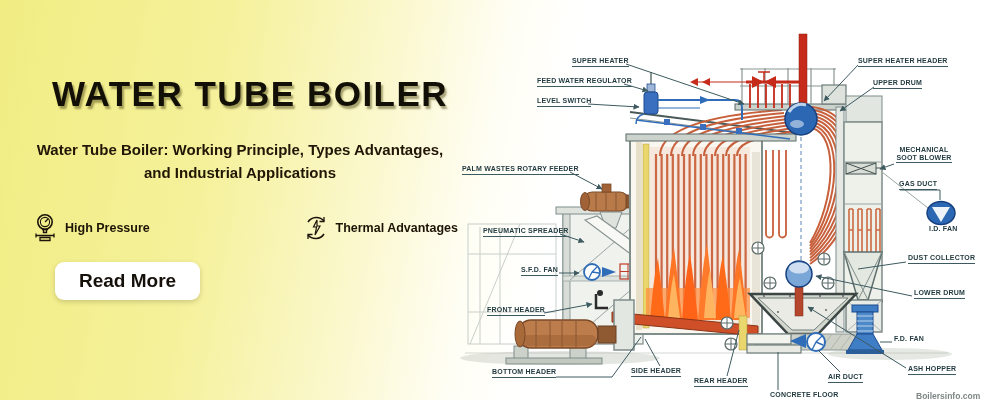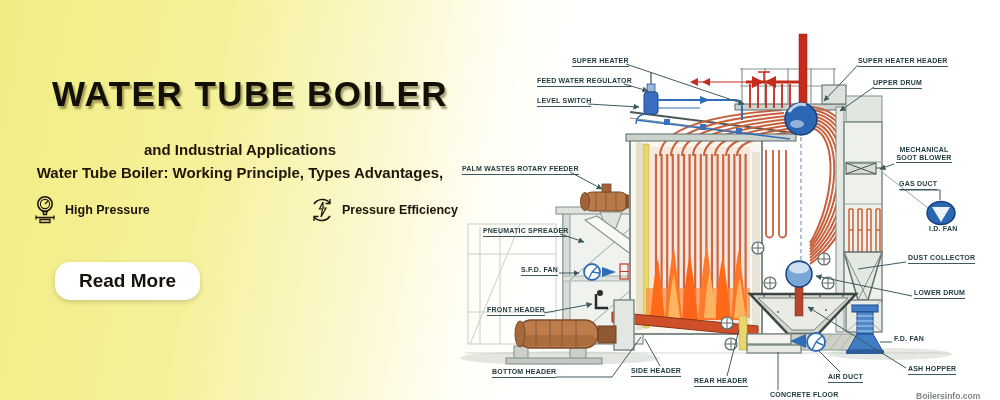--- a/index.html
+++ b/index.html
@@ -5,47 +5,47 @@
   html,body{margin:0;padding:0;}
   body{width:1000px;height:400px;font-family:"Liberation Sans",sans-serif;overflow:hidden;}
   .banner{position:relative;width:1000px;height:400px;
     background:linear-gradient(100deg,#f1ed83 0%,#f5f19b 22%,#fbf8cf 38%,#fffef4 48%,#ffffff 55%,#ffffff 100%);}
   
   .title{position:absolute;left:40px;top:76px;width:420px;text-align:center;
     font-size:35px;font-weight:800;letter-spacing:1.5px;color:#121006;line-height:1;
     text-shadow:2px 3px 2px rgba(95,88,35,.55);white-space:nowrap;}
   .subtitle{position:absolute;left:20px;top:139px;width:440px;text-align:center;
     font-size:15px;font-weight:700;color:#211505;line-height:1.5;}
-  .features{position:absolute;left:30px;top:194px;width:428px;display:flex;align-items:center;justify-content:space-between;}
+  .features{position:absolute;left:30px;top:212px;width:428px;display:flex;align-items:center;justify-content:space-between;}
   .feature{display:flex;align-items:center;gap:5px;}
   .feature svg{display:block;}
   .feature .flabel{font-size:12.5px;font-weight:700;color:#1d1406;white-space:nowrap;}
   .cta{position:absolute;left:55px;top:262px;height:38px;padding:0 24px;background:#ffffff;
-    border:none;border-radius:15px;font-family:"Liberation Sans",sans-serif;
+    border:none;border-radius:9px;font-family:"Liberation Sans",sans-serif;
     font-size:19px;font-weight:800;color:#15100a;box-shadow:0 2px 5px rgba(90,85,40,.25);cursor:pointer;}
   .website{position:absolute;left:55px;top:329px;font-size:15px;font-weight:700;color:#18120a;}
   
   .diagram{position:absolute;left:460px;top:12px;width:540px;height:400px;}
   .diagram svg{position:absolute;left:0;top:0;}
   .dlabel{position:absolute;font-size:7px;font-weight:700;letter-spacing:.2px;color:#243c42;
     white-space:nowrap;line-height:1.15;}
   .dlabel.ul{border-bottom:1.2px solid #3d5a60;padding-bottom:1px;}
   .msb{text-align:center;width:56px;}
   .watermark{position:absolute;font-size:8.5px;font-weight:600;color:#7f8786;white-space:nowrap;}
 </style>
 </head>
 <body>
 
 <div class="banner">
 
   <div class="title">WATER TUBE BOILER</div>
 
   <div class="subtitle">
+    <div>Water Tube Boiler: Working Principle, Types Advantages,</div>
     <div>and Industrial Applications</div>
-    <div>Water Tube Boiler: Working Principle, Types Advantages,</div>
   </div>
 
   <div class="features">
     <div class="feature">
       <svg width="30" height="32" viewBox="0 0 30 32">
         <g fill="none" stroke="#1c140a" stroke-width="1.6">
           <circle cx="15" cy="10" r="7.2"></circle>
           <circle cx="15" cy="10" r="4.6" stroke-width="1.1"></circle>
           <path d="M15,10 L18,7" stroke-width="1.2"></path>
           <path d="M12,17.5 h6 M13.5,17.5 v3 h3 v-3" stroke-width="1.4"></path>
@@ -57,21 +57,21 @@
     <div class="feature">
       <svg width="30" height="32" viewBox="0 0 30 32">
         <g fill="none" stroke="#1c140a" stroke-width="1.6">
           <path d="M7,10 a10,10 0 0 1 16,-1"></path>
           <path d="M23,22 a10,10 0 0 1 -16,1"></path>
           <path d="M23,5 v4.5 h-4.5" stroke-width="1.3"></path>
           <path d="M7,27 v-4.5 h4.5" stroke-width="1.3"></path>
           <path d="M16,8 l-3.5,7 h3 l-1.5,8 5,-9 h-3 z" stroke-width="1.2"></path>
         </g>
       </svg>
-      <span class="flabel">Pressure Efficiency</span>
+      <span class="flabel">Thermal Advantages</span>
     </div>
   </div>
 
   <button class="cta">Read More</button>
 
 
   <div class="diagram">
 
     <svg width="540" height="400" viewBox="460 0 540 400">
       <defs>

